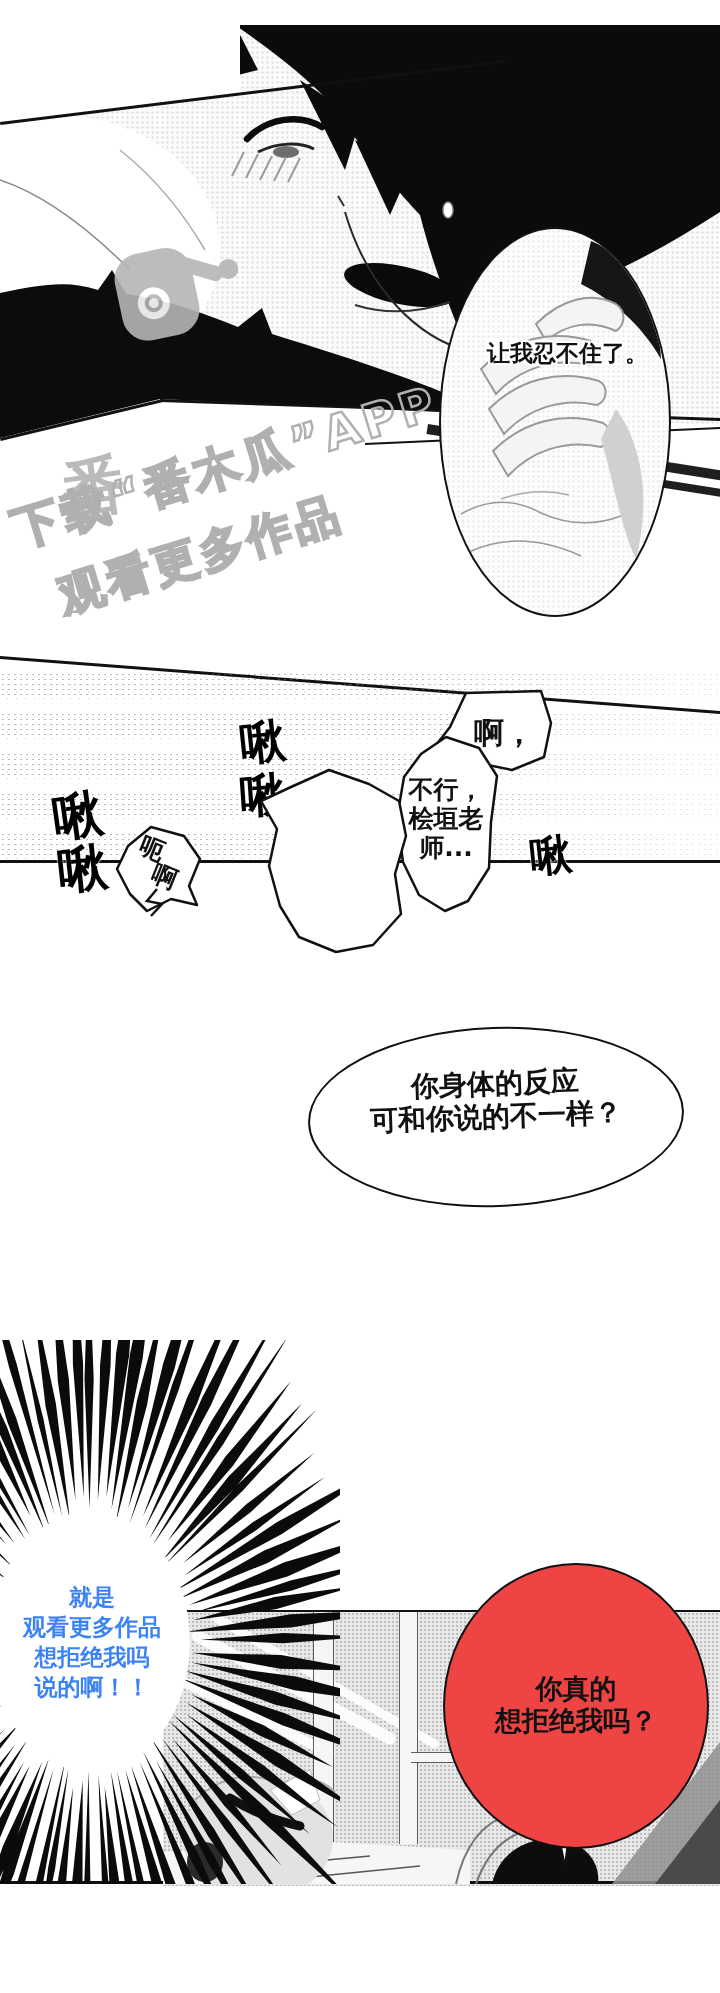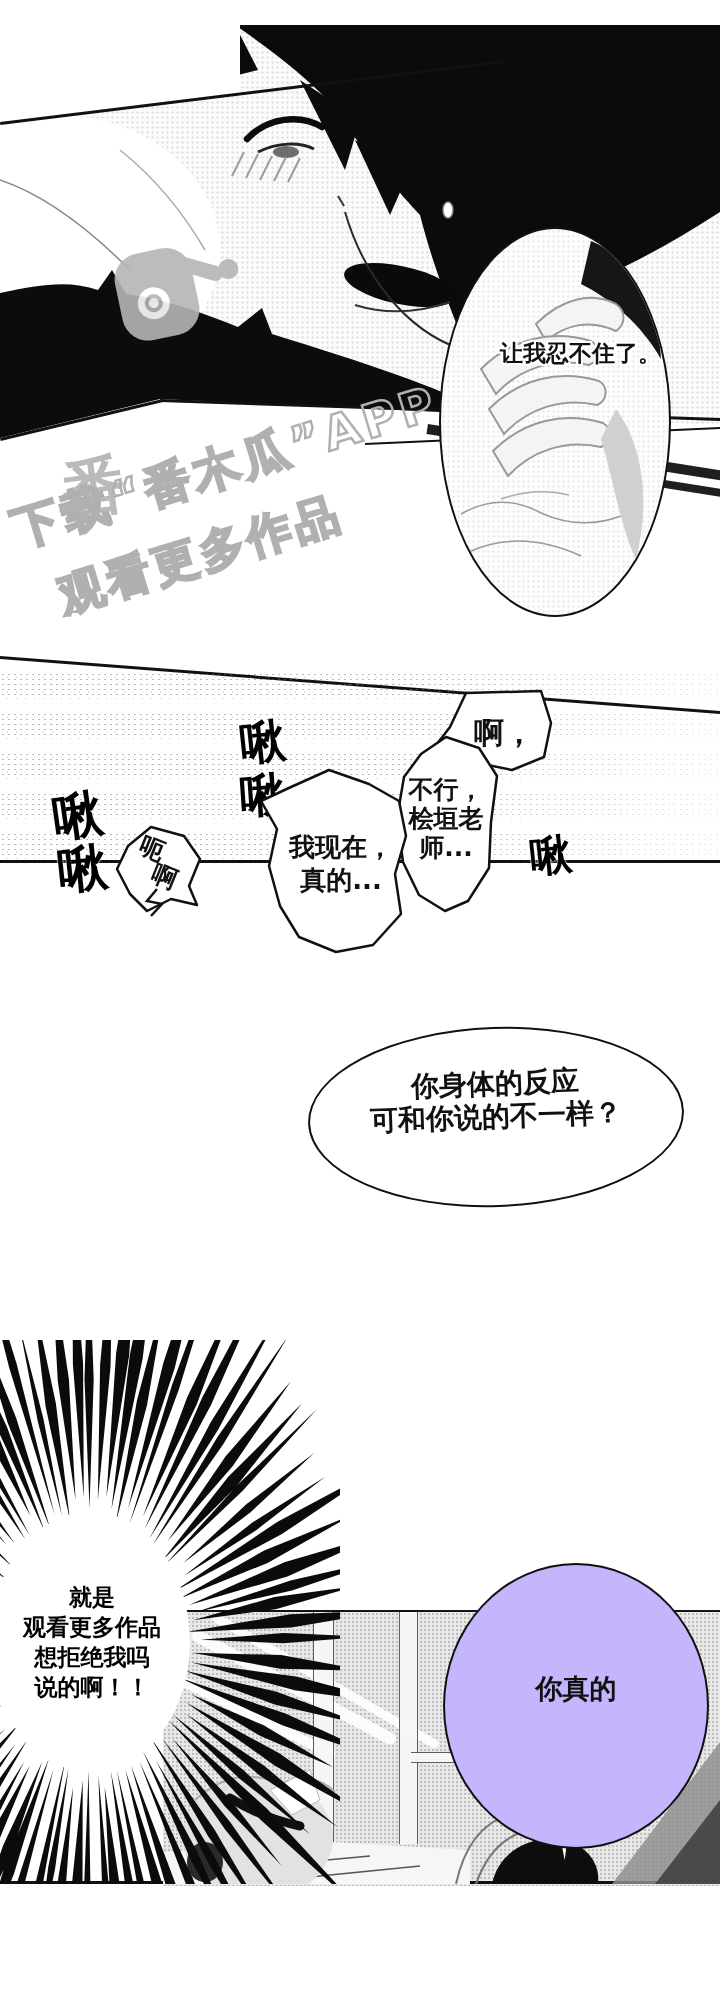--- a/index.html
+++ b/index.html
@@ -34,24 +34,24 @@
   .btxt{position:absolute;font-weight:700;z-index:9;text-align:center;line-height:30px;}
   
   .p3-ellipse{position:absolute;left:308px;top:1027px;width:372px;height:176px;background:#fff;
               border:2.5px solid #111;border-radius:50%;transform:rotate(-2deg);z-index:3;}
   
   .p4-bg{position:absolute;left:163px;top:1610px;width:557px;height:274px;background-color:#e8e8e8;
          background-image:radial-gradient(circle,#bdbdbd 1px,transparent 1.1px);background-size:4px 4px;
          border-top:2.5px solid #111;}
   .winstrip{position:absolute;background:#f7f7f7;border-left:1.5px solid #555;border-right:1.5px solid #555;opacity:.95;}
   .streak{position:absolute;background:#fff;opacity:.9;transform-origin:0 0;border-radius:6px;}
-  .p4-bubble{position:absolute;left:443px;top:1563px;width:262px;height:282px;background:#c4b5fd;
+  .p4-bubble{position:absolute;left:443px;top:1563px;width:262px;height:282px;background:#ef4444;
              border:2.5px solid #111;border-radius:50%;z-index:8;}
   .burst-text{position:absolute;left:8px;top:1582px;width:168px;text-align:center;font-weight:800;
-              font-size:23px;line-height:30px;color:#000000;z-index:12;}
+              font-size:23px;line-height:30px;color:#3b82f6;z-index:12;}
 </style>
 </head>
 <body>
 
 <div class="page">
 
   <div class="p1-clip">
     <svg class="abs" style="left:0;top:0;" width="720" height="470" viewBox="0 0 720 470">
       <defs>
         <pattern id="chk" width="8" height="8" patternUnits="userSpaceOnUse">
@@ -125,21 +125,21 @@
       <path d="M95,95 C120,70 150,62 175,75 C185,82 185,95 175,102 C150,90 125,95 105,112 Z" fill="#f4f4f4" stroke="#999" stroke-width="2"></path>
       <path d="M40,140 C70,110 110,100 150,112 C160,118 158,132 148,136 C112,128 78,140 55,165 Z" fill="#f4f4f4" stroke="#999" stroke-width="2"></path>
       <path d="M48,180 C78,150 118,140 158,152 C168,158 166,172 156,176 C120,168 86,180 63,205 Z" fill="#f4f4f4" stroke="#999" stroke-width="2"></path>
       <path d="M52,222 C82,192 122,182 162,194 C172,200 170,214 160,218 C124,210 90,222 67,247 Z" fill="#f4f4f4" stroke="#999" stroke-width="2"></path>
       <path d="M60,270 Q95,258 128,266" stroke="#aaa" stroke-width="1.5" fill="none"></path>
       <path d="M20,285 Q60,262 100,284 Q140,302 180,287" stroke="#999" stroke-width="1.5" fill="none"></path>
       <path d="M30,322 Q80,300 140,327" stroke="#999" stroke-width="1.5" fill="none"></path>
       <path d="M175,180 C205,220 208,280 195,330 C180,300 172,250 160,210 Z" fill="#d0d0d0"></path>
     </svg>
   </div>
-  <div class="speech-outline" style="left:500px;top:338px;font-size:23px;">让我忍不住了。</div>
+  <div class="speech-outline" style="left:487px;top:338px;font-size:23px;">让我忍不住了。</div>
 
   <div class="line" style="left:0;top:656px;width:723px;transform:rotate(4.37deg);"></div>
   <div class="stripe" style="top:672px;"></div>
   <div class="stripe" style="top:712px;"></div>
   <div class="stripe" style="top:752px;"></div>
   <div class="stripe" style="top:792px;"></div>
   <div class="stripe" style="top:832px;"></div>
   <div class="line" style="left:0;top:860px;width:720px;"></div>
 
   <span class="sfx" style="left:240px;top:712px;font-size:46px;transform:rotate(-6deg);">啾</span>
@@ -156,24 +156,20 @@
       <path d="M151,827 L184,836 L200,859 L189,886 L197,905 L171,899 L147,911 L130,894 L117,869 L128,846 Z"></path>
     </g>
     <polyline points="157,889 147,901 162,904 151,916" fill="none" stroke="#111" stroke-width="2.5"></polyline>
   </svg>
 
   <div class="btxt" style="left:474px;top:718px;font-size:30px;">啊，</div>
   <div class="btxt" style="left:398px;top:775px;width:96px;font-size:25px;line-height:29px;text-align:center;">
     <div>不行，</div>
     <div>桧垣老</div>
     <div>师...</div>
-  </div>
-  <div class="btxt" style="left:278px;top:831px;width:126px;font-size:26px;line-height:33px;">
-    <div>我现在，</div>
-    <div>真的...</div>
   </div>
   <span class="btxt" style="left:139px;top:834px;font-size:25px;transform:rotate(22deg);">呃</span>
   <span class="btxt" style="left:152px;top:862px;font-size:25px;transform:rotate(22deg);">啊</span>
 
   <div class="p3-ellipse">
     <div class="btxt" style="left:0;top:38px;width:100%;font-size:28px;line-height:33px;position:absolute;">
       <div>你身体的反应</div>
       <div>可和你说的不一样？</div>
     </div>
   </div>
@@ -197,20 +193,21 @@
     <path d="M230,1798 Q262,1818 300,1826" stroke="#101010" stroke-width="9" fill="none" stroke-linecap="round"></path>
     <ellipse cx="205" cy="1862" rx="18" ry="20" fill="#2a2a2a"></ellipse>
     <path d="M456,1884 Q470,1820 520,1812 M476,1884 Q492,1838 530,1830" stroke="#777" stroke-width="2" fill="none"></path>
     <path d="M492,1884 C500,1846 540,1832 570,1842 C592,1850 600,1868 598,1884 Z" fill="#0d0d0d"></path>
     <polygon points="548,1782 577,1770 565,1868" fill="#fff" stroke="#111" stroke-width="2.5"></polygon>
   </svg>
 
   <div class="p4-bubble">
     <div class="btxt" style="left:0;top:108px;width:100%;font-size:27px;line-height:32px;position:absolute;">
       <div>你真的</div>
+      <div>想拒绝我吗？</div>
     </div>
   </div>
 
   <svg class="abs" id="burst-svg" style="left:0;top:1340px;z-index:11;" width="340" height="544" viewBox="0 1340 340 544">
     <g id="burst-g">
         <path d="M200.6,1639.8L283.3,1633.1L366.3,1636.5L283.4,1643.2ZM192.4,1652.7L281.1,1655.1L369.1,1671.1L280.3,1668.7ZM191.7,1662.6L296.2,1676.5L399.2,1704.3L294.6,1690.3ZM184.3,1670.6L276.7,1691.7L367.0,1725.8L274.5,1704.6ZM179.0,1677.6L285.5,1713.5L389.5,1761.4L282.8,1725.5ZM191.0,1694.2L263.7,1725.3L333.3,1767.3L260.5,1736.1ZM185.7,1702.3L279.7,1753.6L369.4,1817.3L275.3,1765.9ZM186.2,1714.1L263.9,1765.6L337.5,1827.0L259.7,1775.4ZM172.4,1714.2L243.4,1770.1L310.4,1834.5L239.3,1778.5ZM168.4,1719.9L267.0,1808.7L359.5,1908.8L260.8,1819.9ZM172.4,1738.5L229.4,1798.4L281.6,1865.8L224.5,1805.9ZM162.1,1738.5L230.5,1822.5L293.6,1913.6L225.1,1829.6ZM150.0,1736.6L214.5,1829.6L272.9,1929.6L208.3,1836.5ZM155.9,1760.5L214.5,1856.8L266.9,1959.3L208.2,1863.0ZM143.0,1751.3L197.0,1851.5L243.8,1958.1L189.8,1857.7ZM139.6,1761.8L192.4,1877.3L238.1,1998.2L185.3,1882.6ZM130.9,1765.3L181.9,1900.7L223.1,2042.1L172.0,1906.6ZM125.4,1770.0L163.7,1888.2L192.4,2011.4L154.0,1893.0ZM116.9,1770.3L149.8,1906.1L174.7,2045.1L141.7,1909.1ZM110.8,1771.0L133.9,1887.3L148.8,2006.0L125.7,1889.6ZM104.7,1787.0L119.7,1884.6L124.7,1984.3L109.6,1886.5ZM98.4,1775.0L108.5,1882.8L112.1,1991.4L102.0,1883.5ZM88.6,1770.4L90.8,1910.8L85.4,2051.2L83.2,1910.7ZM82.7,1780.2L82.5,1885.4L71.6,1989.8L71.9,1884.4ZM73.1,1786.9L62.4,1933.1L39.1,2077.0L49.8,1930.5ZM68.5,1768.7L55.1,1868.8L34.8,1966.9L48.3,1866.7ZM65.3,1759.9L40.2,1898.5L7.4,2034.3L32.5,1895.6ZM53.7,1768.8L20.0,1901.7L-21.5,2030.7L12.2,1897.7ZM48.9,1758.5L13.9,1874.1L-31.0,1983.7L4.1,1867.9ZM42.2,1761.8L12.0,1851.7L-27.2,1935.4L3.1,1845.4ZM29.8,1765.7L-4.1,1847.8L-46.9,1922.6L-12.8,1840.3ZM24.0,1761.9L-27.9,1867.7L-88.6,1965.3L-36.6,1859.3ZM27.4,1739.7L-25.2,1830.5L-84.6,1913.7L-32.0,1822.8ZM15.0,1744.7L-53.1,1848.0L-129.2,1941.2L-61.0,1837.8ZM20.1,1722.7L-39.7,1800.5L-106.3,1868.2L-46.4,1790.3ZM6.0,1727.8L-81.4,1823.1L-173.5,1910.3L-86.1,1815.0ZM-2.7,1719.4L-97.3,1808.5L-199.1,1882.7L-104.3,1793.5ZM1.5,1705.2L-71.9,1764.9L-150.2,1813.1L-76.6,1753.3ZM-1.4,1696.0L-78.0,1747.0L-158.0,1788.0L-81.3,1736.9ZM-7.1,1688.6L-89.5,1734.8L-175.4,1768.9L-92.8,1722.7ZM-4.8,1678.2L-108.2,1723.9L-214.3,1757.7L-110.8,1711.9ZM-5.7,1671.0L-122.3,1715.1L-242.1,1742.2L-125.2,1698.0ZM-18.5,1662.2L-129.2,1688.6L-241.1,1703.5L-130.4,1677.1ZM-4.3,1650.4L-104.2,1665.6L-204.8,1668.3L-104.8,1653.1ZM-21.1,1640.8L-112.6,1645.0L-204.1,1638.8L-112.5,1634.6ZM-5.0,1633.1L-112.7,1629.6L-220.0,1613.2L-112.1,1616.8ZM-11.1,1622.4L-119.2,1607.6L-226.1,1580.8L-117.9,1595.6ZM-0.1,1614.9L-91.2,1593.7L-180.4,1561.0L-89.2,1582.2ZM-12.5,1603.2L-95.2,1577.3L-175.9,1541.6L-93.1,1567.5ZM-4.0,1594.5L-78.6,1564.0L-149.9,1521.3L-75.2,1551.9ZM-10.0,1579.5L-113.4,1523.7L-212.1,1454.0L-108.5,1509.9ZM9.6,1581.5L-92.0,1513.3L-188.6,1433.2L-86.9,1501.5ZM-2.2,1561.8L-63.9,1513.8L-121.9,1458.2L-60.2,1506.2ZM14.0,1568.2L-53.7,1507.5L-118.0,1440.4L-50.2,1501.1ZM6.3,1544.6L-54.9,1480.1L-111.5,1408.5L-50.2,1473.0ZM14.7,1543.4L-47.7,1470.1L-104.1,1388.6L-41.6,1461.9ZM25.4,1539.5L-46.9,1437.1L-110.6,1324.9L-38.3,1427.5ZM29.6,1535.2L-19.8,1456.0L-63.6,1371.0L-14.1,1450.3ZM30.5,1516.0L-14.6,1434.7L-50.5,1345.4L-5.3,1426.9ZM44.8,1531.6L-0.9,1432.8L-38.8,1328.1L7.0,1427.1ZM50.4,1529.2L7.7,1423.0L-26.6,1311.3L16.1,1417.7ZM54.7,1515.0L9.2,1367.8L-28.7,1216.8L16.7,1364.1ZM62.1,1516.4L37.7,1421.1L18.9,1323.4L43.4,1418.8ZM69.9,1520.0L45.6,1406.6L31.7,1289.9L55.9,1403.6ZM75.6,1500.1L57.8,1381.2L51.1,1260.2L68.9,1379.2ZM83.8,1498.1L72.9,1364.4L72.1,1229.8L83.1,1363.6ZM89.5,1508.5L84.5,1379.0L88.7,1249.3L93.7,1379.0ZM97.8,1500.4L100.1,1364.7L112.8,1229.9L110.6,1365.7ZM106.4,1497.2L116.1,1353.2L138.8,1211.6L129.1,1355.8ZM111.4,1509.4L129.9,1354.5L161.2,1203.1L142.7,1358.2ZM115.9,1522.3L136.9,1400.7L168.1,1282.9L147.1,1404.7ZM128.0,1508.8L163.3,1362.9L210.0,1222.5L174.6,1368.6ZM129.4,1524.3L172.0,1385.0L221.7,1249.7L179.0,1389.1ZM143.0,1516.3L187.2,1397.2L241.1,1285.0L196.8,1404.3ZM144.6,1529.0L202.2,1397.4L268.7,1273.3L211.0,1405.0ZM149.2,1539.0L211.0,1421.7L280.3,1311.9L218.4,1429.3ZM152.4,1545.4L217.3,1437.2L288.3,1335.9L223.4,1444.1ZM167.7,1540.9L225.7,1456.3L290.9,1381.3L232.8,1465.9ZM161.9,1560.9L228.5,1476.6L302.1,1403.2L235.4,1487.6ZM164.8,1565.0L238.6,1483.8L316.6,1409.5L242.7,1490.7ZM183.0,1563.3L246.6,1504.0L314.2,1452.9L250.6,1512.3ZM183.8,1575.9L252.7,1522.3L324.9,1476.9L255.9,1530.4ZM173.9,1591.4L277.6,1521.7L385.7,1464.4L281.9,1534.1ZM178.7,1598.9L264.2,1550.6L353.2,1514.5L267.6,1562.9ZM189.2,1605.1L284.4,1562.3L382.7,1533.5L287.4,1576.4ZM194.5,1612.6L290.5,1580.6L388.1,1558.3L292.0,1590.4ZM193.0,1620.3L274.3,1597.1L357.0,1586.0L275.7,1609.2ZM186.1,1631.9L290.5,1614.2L395.8,1609.9L291.3,1627.6Z" fill="#0b0b0b"></path>
       </g>
     <ellipse cx="90" cy="1642" rx="100" ry="130" fill="#fff"></ellipse>
   </svg>
   <div class="burst-text">

